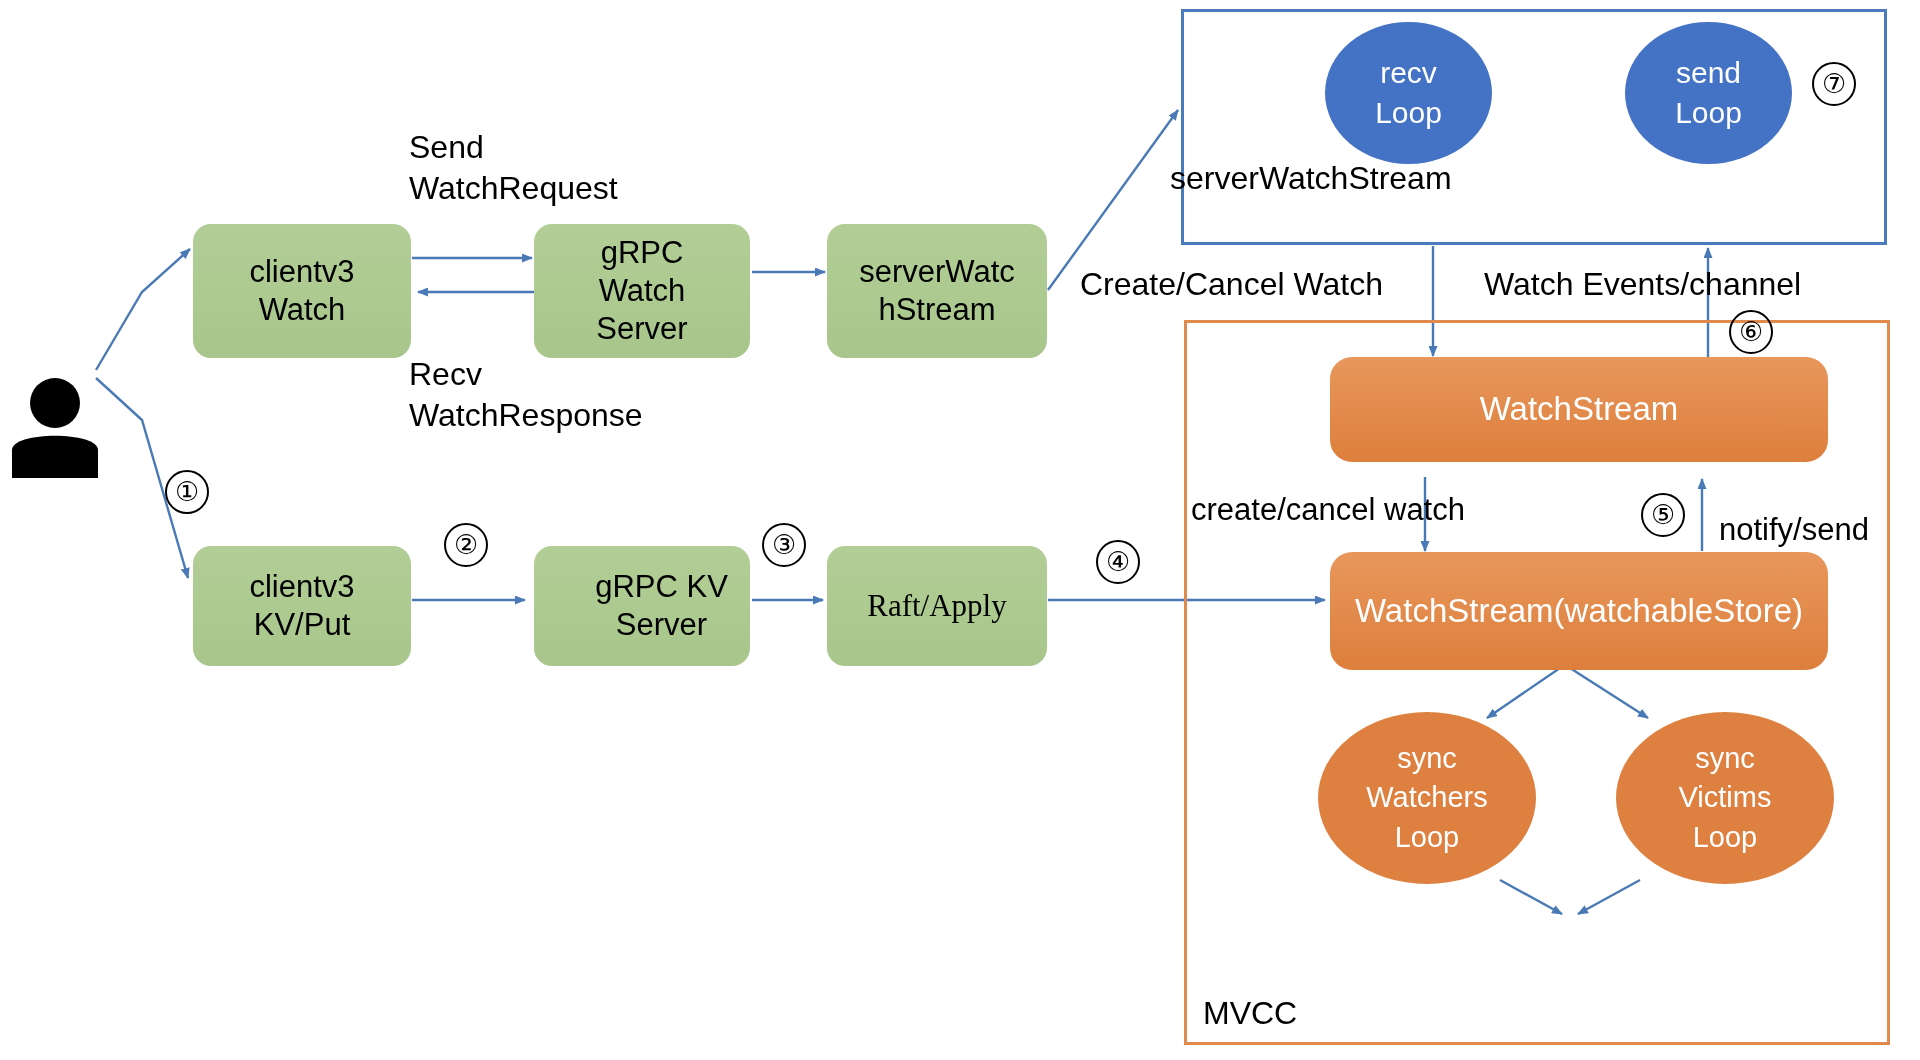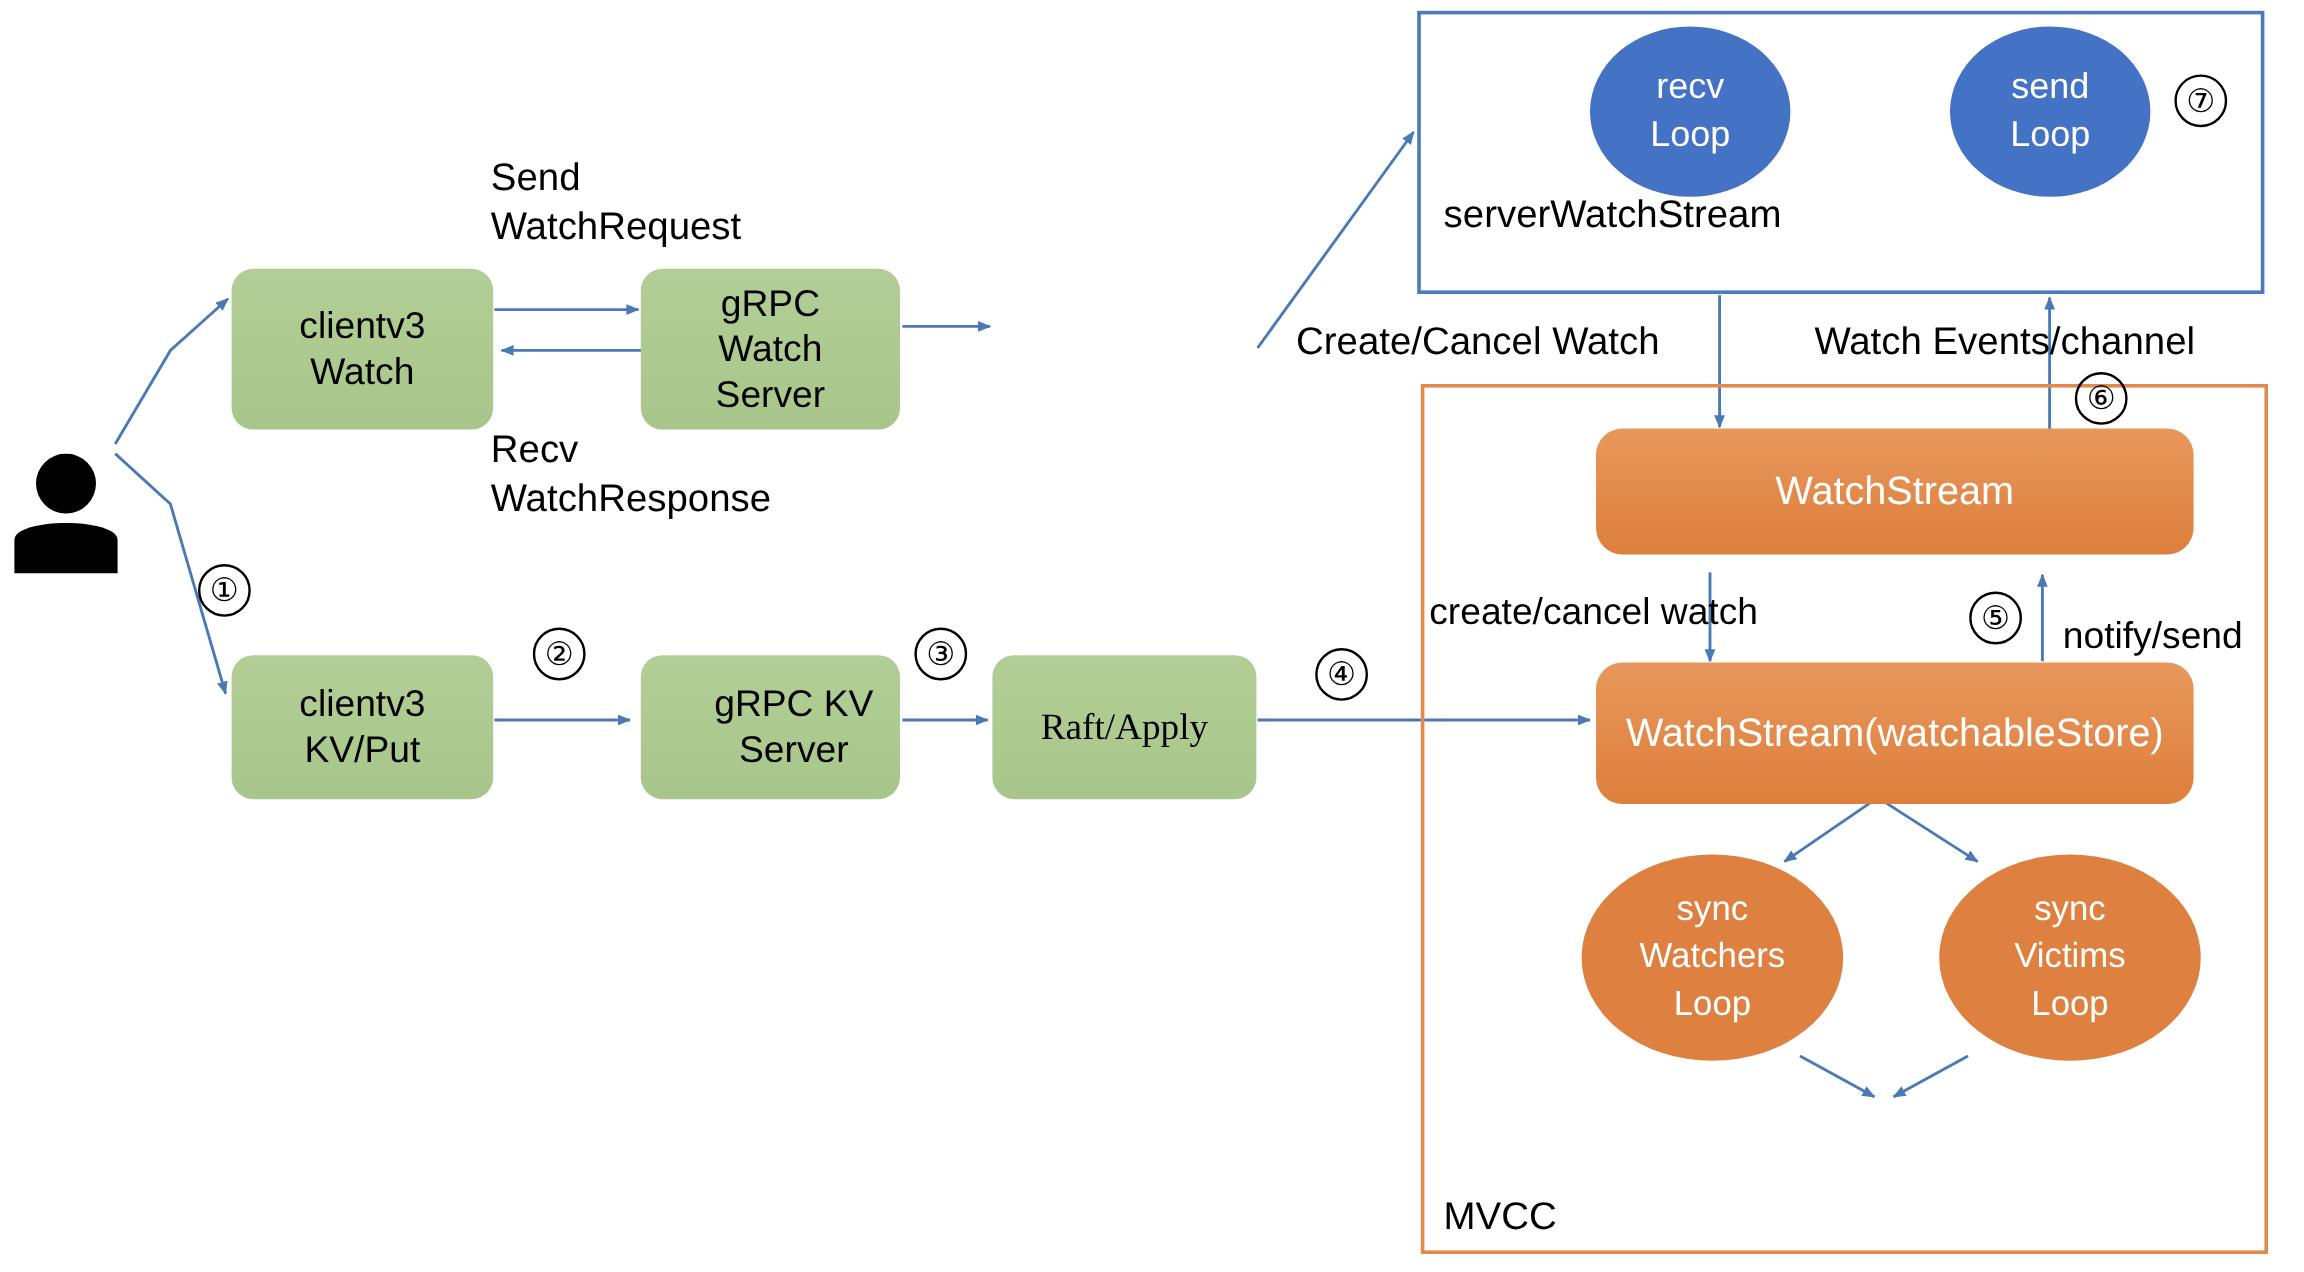--- a/index.html
+++ b/index.html
@@ -100,20 +100,24 @@
     <span style="white-space:pre-line;">clientv3
 Watch</span>
   </div>
 
   <div class="node green" style="left:534px;top:224px;width:216px;height:134px;">
     <span style="white-space:pre-line;">gRPC
 Watch
 Server</span>
   </div>
 
+  <div class="node green" style="left:827px;top:224px;width:220px;height:134px;">
+    <span style="white-space:pre-line;">serverWatc
+hStream</span>
+  </div>
 
   <div class="node green" style="left:193px;top:546px;width:218px;height:120px;">
     <span style="white-space:pre-line;">clientv3
 KV/Put</span>
   </div>
 
   <div class="node green" style="left:534px;top:546px;width:216px;height:120px;">
     <span style="white-space:pre-line;padding-left:45px;">gRPC KV
 Server</span>
   </div>
@@ -127,21 +131,21 @@
   <div class="ellipse blue-ell" style="left:1325px;top:22px;width:167px;height:142px;">
     <span style="white-space:pre-line;">recv
 Loop</span>
   </div>
 
   <div class="ellipse blue-ell" style="left:1625px;top:22px;width:167px;height:142px;">
     <span style="white-space:pre-line;">send
 Loop</span>
   </div>
 
-  <div class="container-label" style="left:1203px;top:160px;">serverWatchStream</div>
+  <div class="container-label" style="left:1170px;top:160px;">serverWatchStream</div>
 
   <div class="container c-orange" style="left:1184px;top:320px;width:706px;height:725px;"></div>
 
   <div class="node orange" style="left:1330px;top:357px;width:498px;height:105px;">
     <span>WatchStream</span>
   </div>
 
   <div class="node orange" style="left:1330px;top:552px;width:498px;height:118px;">
     <span style="font-size:33px;">WatchStream(watchableStore)</span>
   </div>
@@ -162,21 +166,21 @@
   <div class="container-label" style="left:1203px;top:995px;">MVCC</div>
 
   <div class="label" style="left:409px;top:127px;text-align:left;">Send
 WatchRequest</div>
 
   <div class="label" style="left:409px;top:354px;text-align:left;">Recv
 WatchResponse</div>
 
   <div class="label" style="left:1080px;top:264px;">Create/Cancel Watch</div>
 
-  <div class="label" style="left:1484px;top:264px;margin-left:28px;">Watch Events/channel</div>
+  <div class="label" style="left:1484px;top:264px;">Watch Events/channel</div>
 
   <div class="label" style="left:1191px;top:490px;font-size:31px;">create/cancel watch</div>
 
   <div class="label" style="left:1719px;top:490px;font-size:31px;margin-top:20px;">notify/send</div>
 
   <div class="step" style="left:165px;top:470px;">①</div>
 
   <div class="step" style="left:444px;top:523px;">②</div>
 
   <div class="step" style="left:762px;top:523px;">③</div>

